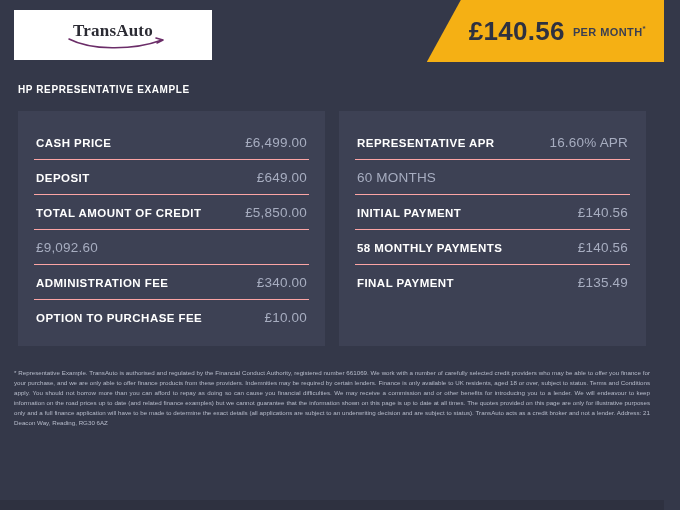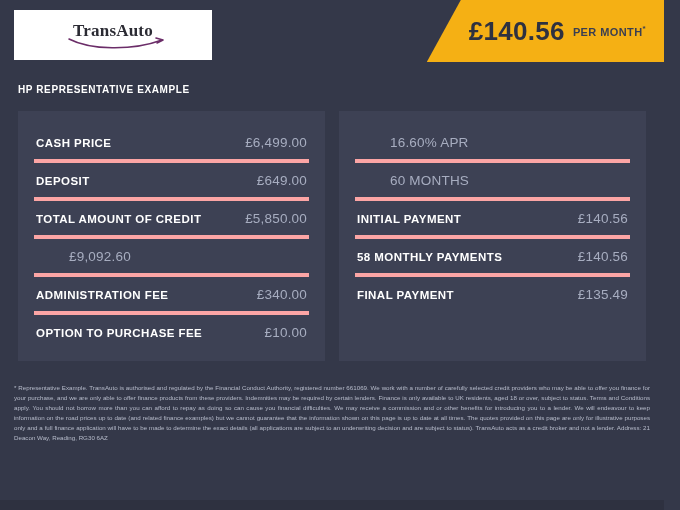--- a/index.html
+++ b/index.html
@@ -95,36 +95,35 @@
   .panel {
     flex: 1;
     background: #3d4154;
     padding: 14px 16px 12px 16px;
   }
   .row {
     display: flex;
     align-items: baseline;
     justify-content: space-between;
     padding: 9.5px 2px;
-    border-bottom: 4px solid #fca5a5;
+    border-bottom: 1px solid #fca5a5;
   }
   .row:last-child { border-bottom: none; }
   .row-label {
     font-size: 11.5px;
     font-weight: 700;
     color: #ffffff;
     letter-spacing: .45px;
   }
   .row-value {
     font-size: 13.5px;
     font-weight: 400;
     color: #a7adc0;
     letter-spacing: .2px;
     white-space: nowrap;
-    margin-left: 33px;
   }
 
   
   .footnote {
     margin: 22px 14px 0 14px;
     font-size: 6.2px;
     line-height: 1.62;
     color: #b7bccb;
     text-align: justify;
   }
@@ -187,20 +186,21 @@
         <span class="row-value">£340.00</span>
       </div>
       <div class="row">
         <span class="row-label">OPTION TO PURCHASE FEE</span>
         <span class="row-value">£10.00</span>
       </div>
     </div>
 
     <div class="panel">
       <div class="row">
+        <span class="row-label">REPRESENTATIVE APR</span>
         <span class="row-value">16.60% APR</span>
       </div>
       <div class="row">
         <span class="row-value">60 MONTHS</span>
       </div>
       <div class="row">
         <span class="row-label">INITIAL PAYMENT</span>
         <span class="row-value">£140.56</span>
       </div>
       <div class="row">

